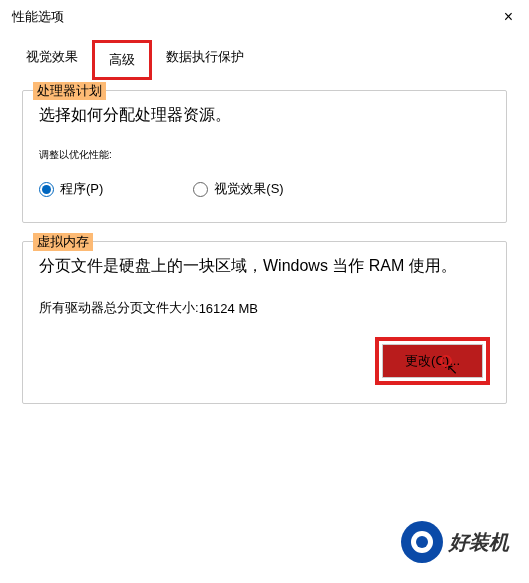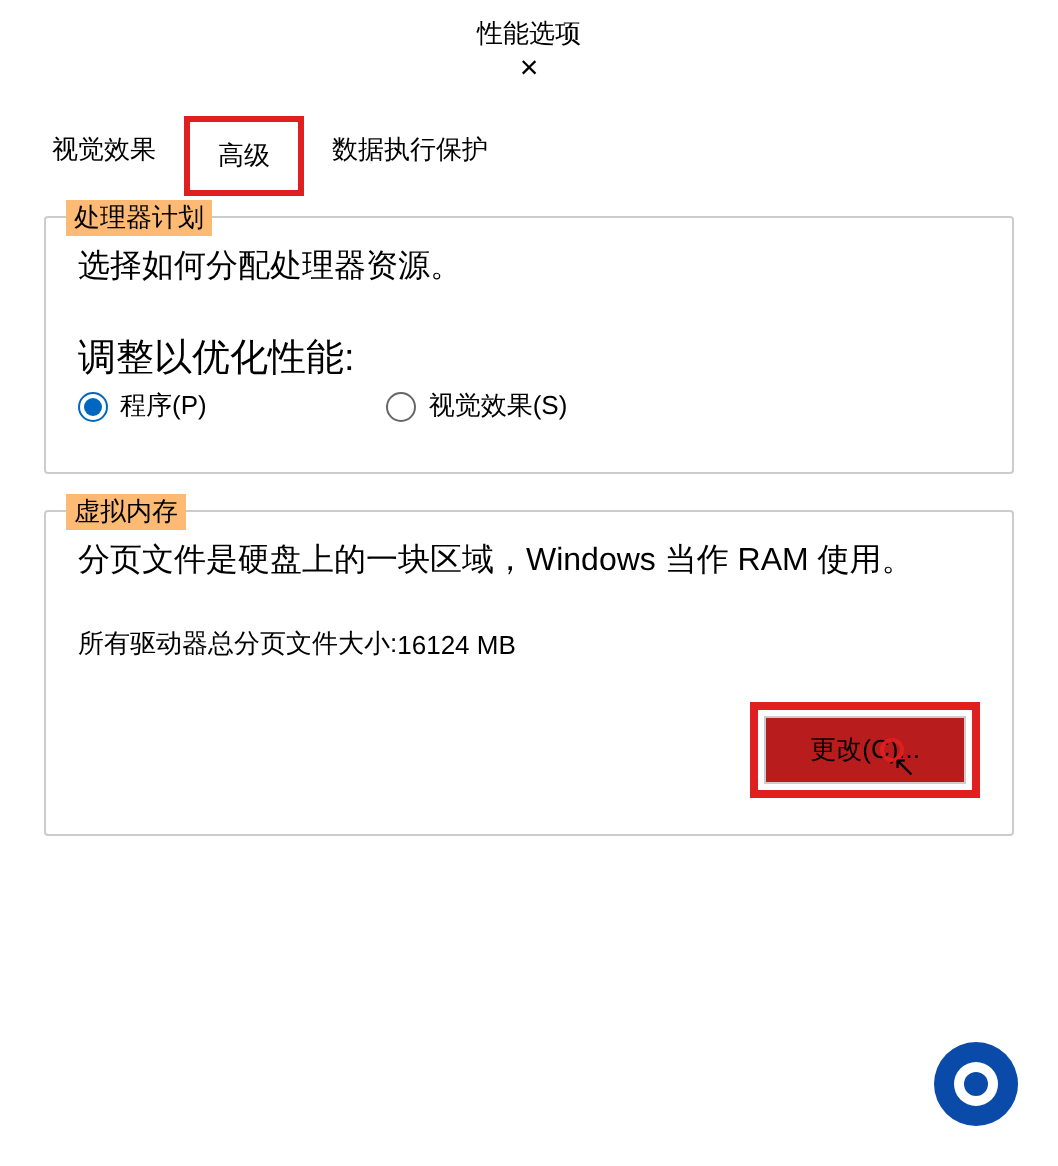--- a/index.html
+++ b/index.html
@@ -1,26 +1,26 @@
 <!DOCTYPE html>
 <html><head>
   <meta charset="utf-8">
   <style>
     * { box-sizing: border-box; margin: 0; padding: 0; }
     body { font-family: "Microsoft YaHei", "Segoe UI", sans-serif; font-size: 13px; color: #000; background: #fff; width: 529px; height: 583px; position: relative; }
-    .titlebar { display: flex; justify-content: space-between; align-items: center; padding: 8px 12px; flex-direction: column; }
+    .titlebar { display: flex; justify-content: space-between; align-items: center; padding: 8px 12px; }
     .close-x { font-size: 16px; cursor: pointer; padding: 0 4px; }
     .tabs { display: flex; padding: 6px 12px 0 12px; gap: 0; }
     .tab { padding: 8px 14px; cursor: pointer; font-size: 13px; }
     .tab.highlight-box { border: 3px solid #e02020; }
     .content { padding: 10px 22px; }
     .group { border: 1px solid #ccc; border-radius: 2px; padding: 14px 16px 18px 16px; margin-bottom: 18px; position: relative; }
     .group-legend { position: absolute; top: -9px; left: 10px; background: #fdba74; padding: 0 4px; font-size: 13px; }
     .group-text { margin-bottom: 22px; font-size: 16px; }
-    .label-line { margin-bottom: 2px; font-size: 19px; }
+    .label-line { margin-bottom: 18px; font-size: 10px; }
     .radio-row { display: flex; align-items: center; gap: 90px; margin-bottom: 6px; }
     .radio { display: flex; align-items: center; gap: 6px; text-align: right; }
     .radio-outer { width: 15px; height: 15px; border: 1px solid #666; border-radius: 50%; display: flex; align-items: center; justify-content: center; }
     .radio-outer.checked { border-color: #0067c0; }
     .radio-inner { width: 9px; height: 9px; border-radius: 50%; background: #0067c0; }
     .vm-pair { display: flex; justify-content: flex-start; align-items: center; margin-top: 22px; margin-bottom: 20px; }
     .btn-row { display: flex; justify-content: flex-end; }
     .btn { border: 1px solid #ccc; background: #b91c1c; padding: 7px 22px; cursor: pointer; font-size: 13px; position: relative; }
     .btn-highlight { border: 4px solid #e02020; padding: 3px; display: inline-block; }
     .cursor { position: absolute; right: 18px; top: 50%; transform: translateY(-50%); pointer-events: none; }
@@ -87,13 +87,14 @@
   </div>
 
 </div>
 
 <div class="watermark">
   <div class="wm-logo">
     <div class="wm-logo-inner">
         <div class="wm-eye"></div>
       </div>
   </div>
+  <div class="wm-text">好装机</div>
 </div>
 
 </body></html>

